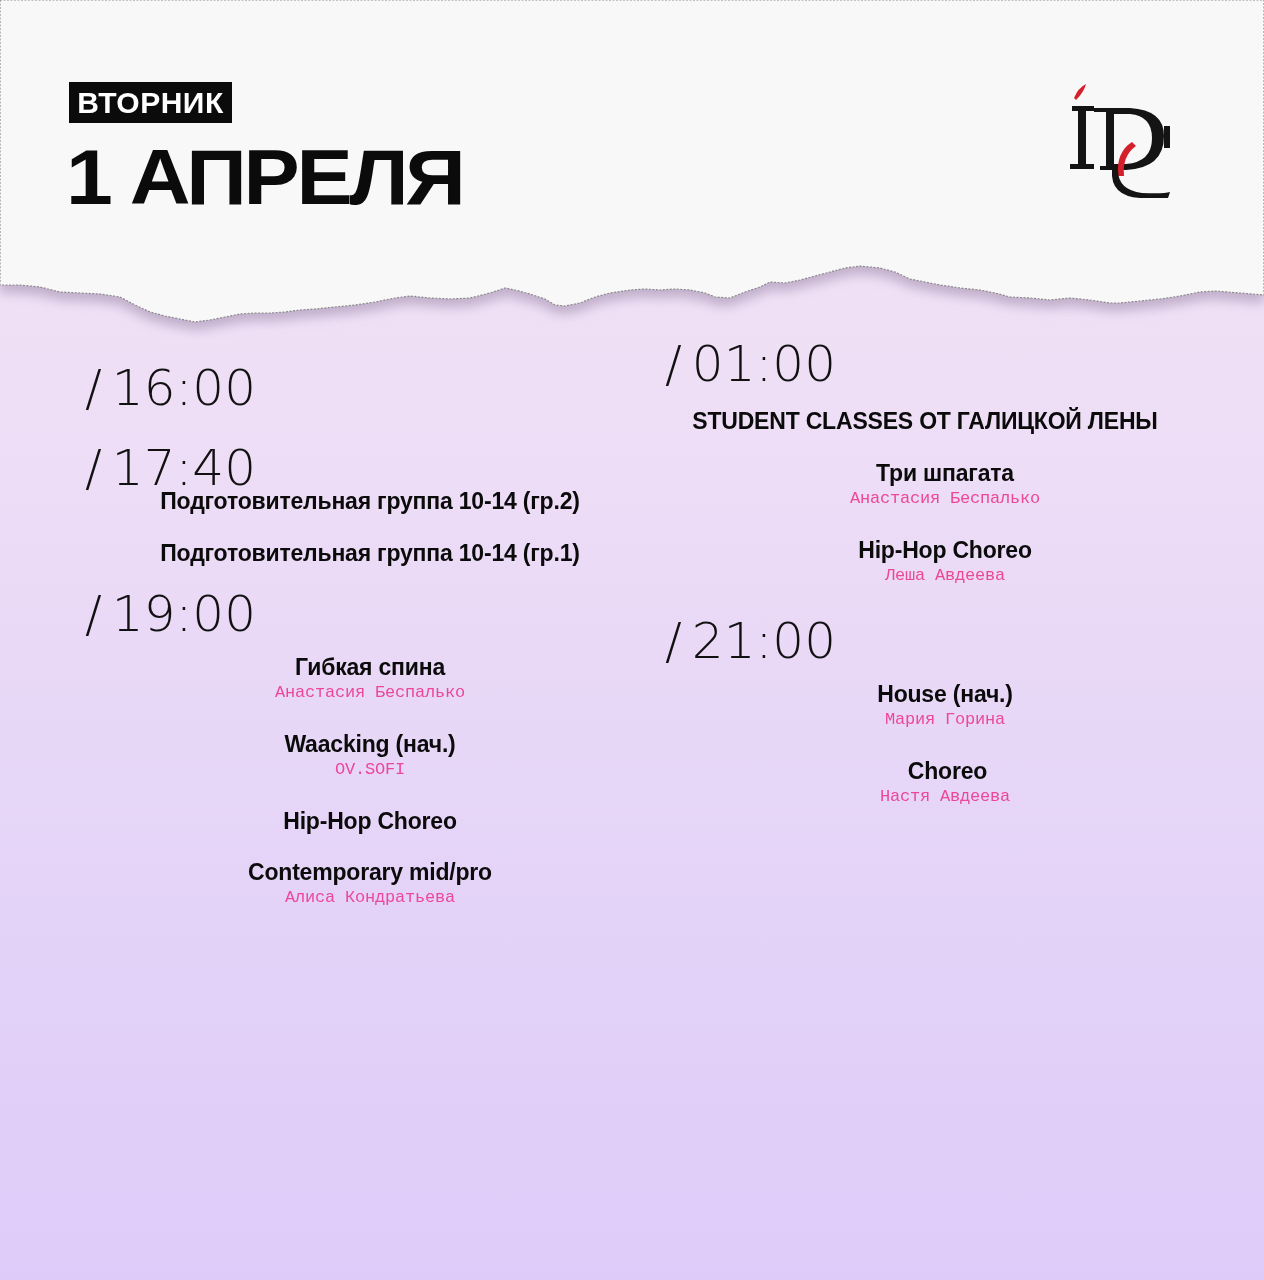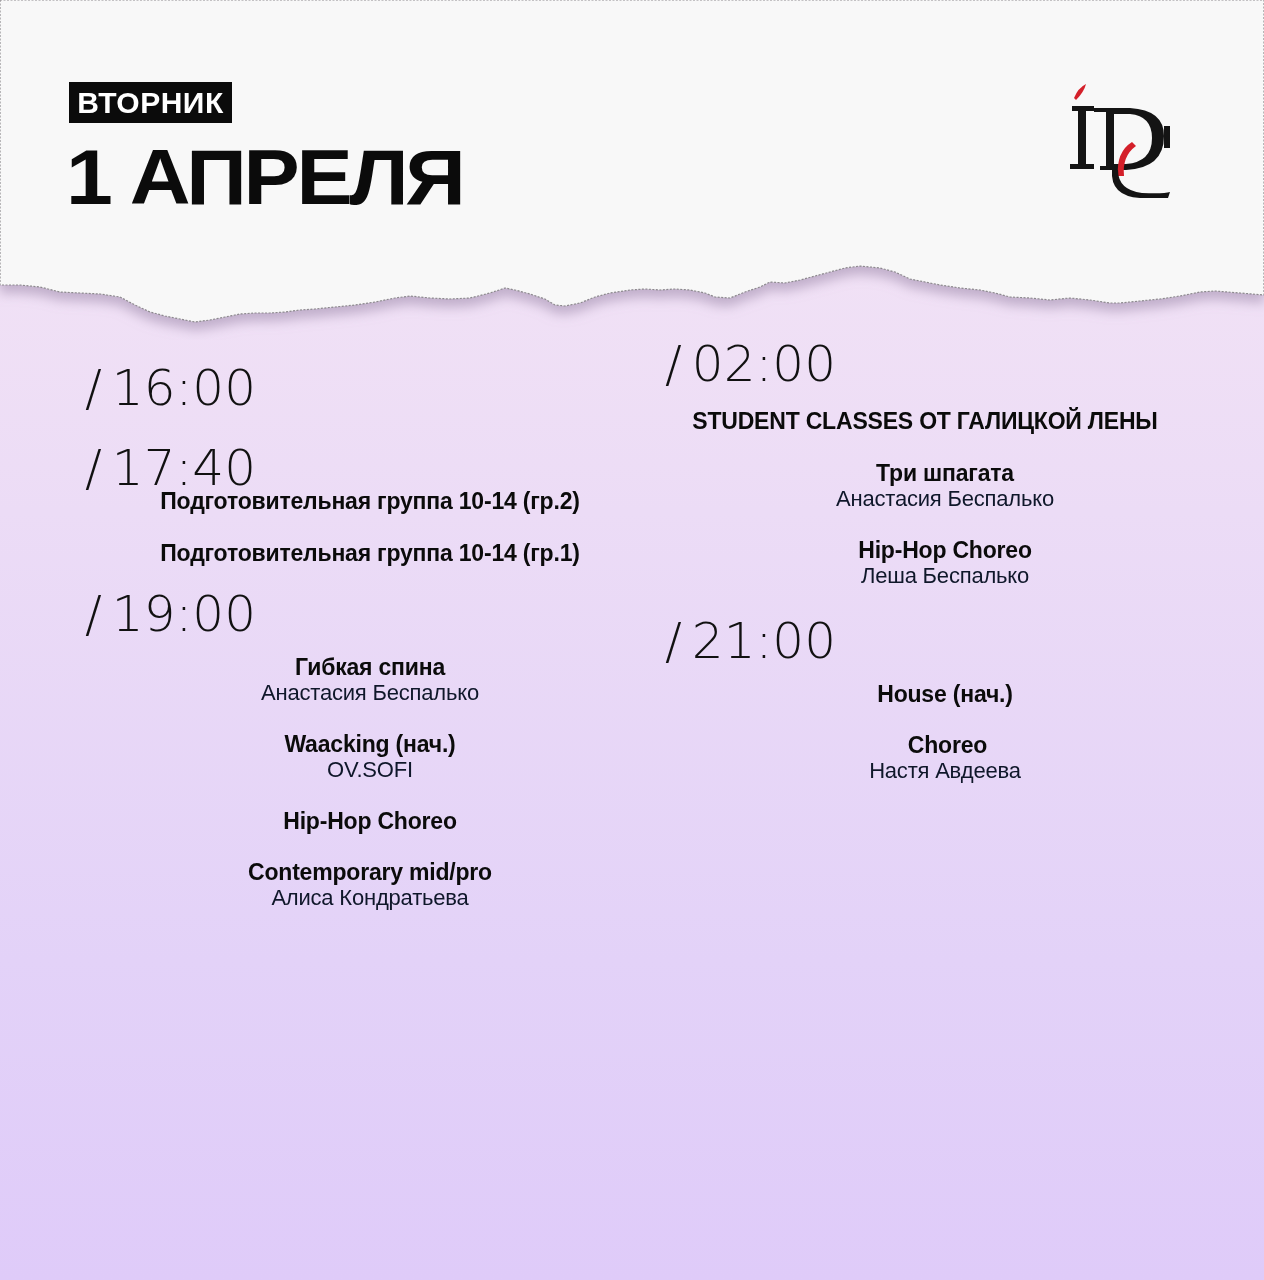--- a/index.html
+++ b/index.html
@@ -36,21 +36,21 @@
   .col-left { left: 69px; top: 360px; width: 570px; }
   .col-right { left: 649px; top: 336px; width: 560px; }
   .slot { position: relative; }
   .time {
     font-size: 50px; font-weight: 400; line-height: 56px; letter-spacing: 0px;
     color: #111; font-family: "DejaVu Sans", sans-serif; font-weight: 200;
   }
   .time .slash { margin-right: 10px; }
   .cls { margin-top: 0; text-align: center; }
   .cls-title { font-weight: 700; font-size: 23px; line-height: 26px; color: #0b0b0b; letter-spacing: -0.2px; }
-  .cls-teacher { font-size: 22px; line-height: 26px; color: #0f172a; letter-spacing: -0.2px; }
+  .cls-teacher { font-size: 17px; line-height: 26px; color: #ec4899; letter-spacing: -0.2px; font-family: Liberation Mono, monospace; }
 </style>
 </head>
 <body>
 
 <svg class="paper-top" viewBox="0 0 1264 340" width="1264" height="340">
   <defs>
     <filter id="shadow" x="-5%" y="-5%" width="110%" height="130%">
       <feGaussianBlur in="SourceAlpha" stdDeviation="6"></feGaussianBlur>
       <feOffset dx="0" dy="8" result="b"></feOffset>
       <feFlood flood-color="#9a86a8" flood-opacity="0.55"></feFlood>
@@ -128,38 +128,39 @@
       <div class="cls" style="margin-top:25px">
         <div class="cls-title">Contemporary mid/pro</div>
         <div class="cls-teacher">Алиса Кондратьева</div>
       </div>
     </div>
   </div>
 
   <div class="col col-right">
 
     <div class="slot">
-      <div class="time"><span class="slash">/</span><span>02:00</span></div>
+      <div class="time"><span class="slash">/</span><span>01:00</span></div>
       <div class="cls" style="margin-top:16px; width:520px">
         <div class="cls-title">STUDENT CLASSES ОТ ГАЛИЦКОЙ ЛЕНЫ</div>
       </div>
       <div class="cls" style="margin-top:26px">
         <div class="cls-title">Три шпагата</div>
         <div class="cls-teacher">Анастасия Беспалько</div>
       </div>
       <div class="cls" style="margin-top:25px">
         <div class="cls-title">Hip-Hop Choreo</div>
-        <div class="cls-teacher">Леша Беспалько</div>
+        <div class="cls-teacher">Леша Авдеева</div>
       </div>
     </div>
 
     <div class="slot" style="margin-top:24px">
       <div class="time"><span class="slash">/</span><span>21:00</span></div>
       <div class="cls" style="margin-top:12px">
         <div class="cls-title">House (нач.)</div>
+        <div class="cls-teacher">Мария Горина</div>
       </div>
       <div class="cls" style="margin-top:25px">
         <div class="cls-title" style="padding-left:5px">Choreo</div>
         <div class="cls-teacher">Настя Авдеева</div>
       </div>
     </div>
   </div>
 </div>
 
 </body></html>

